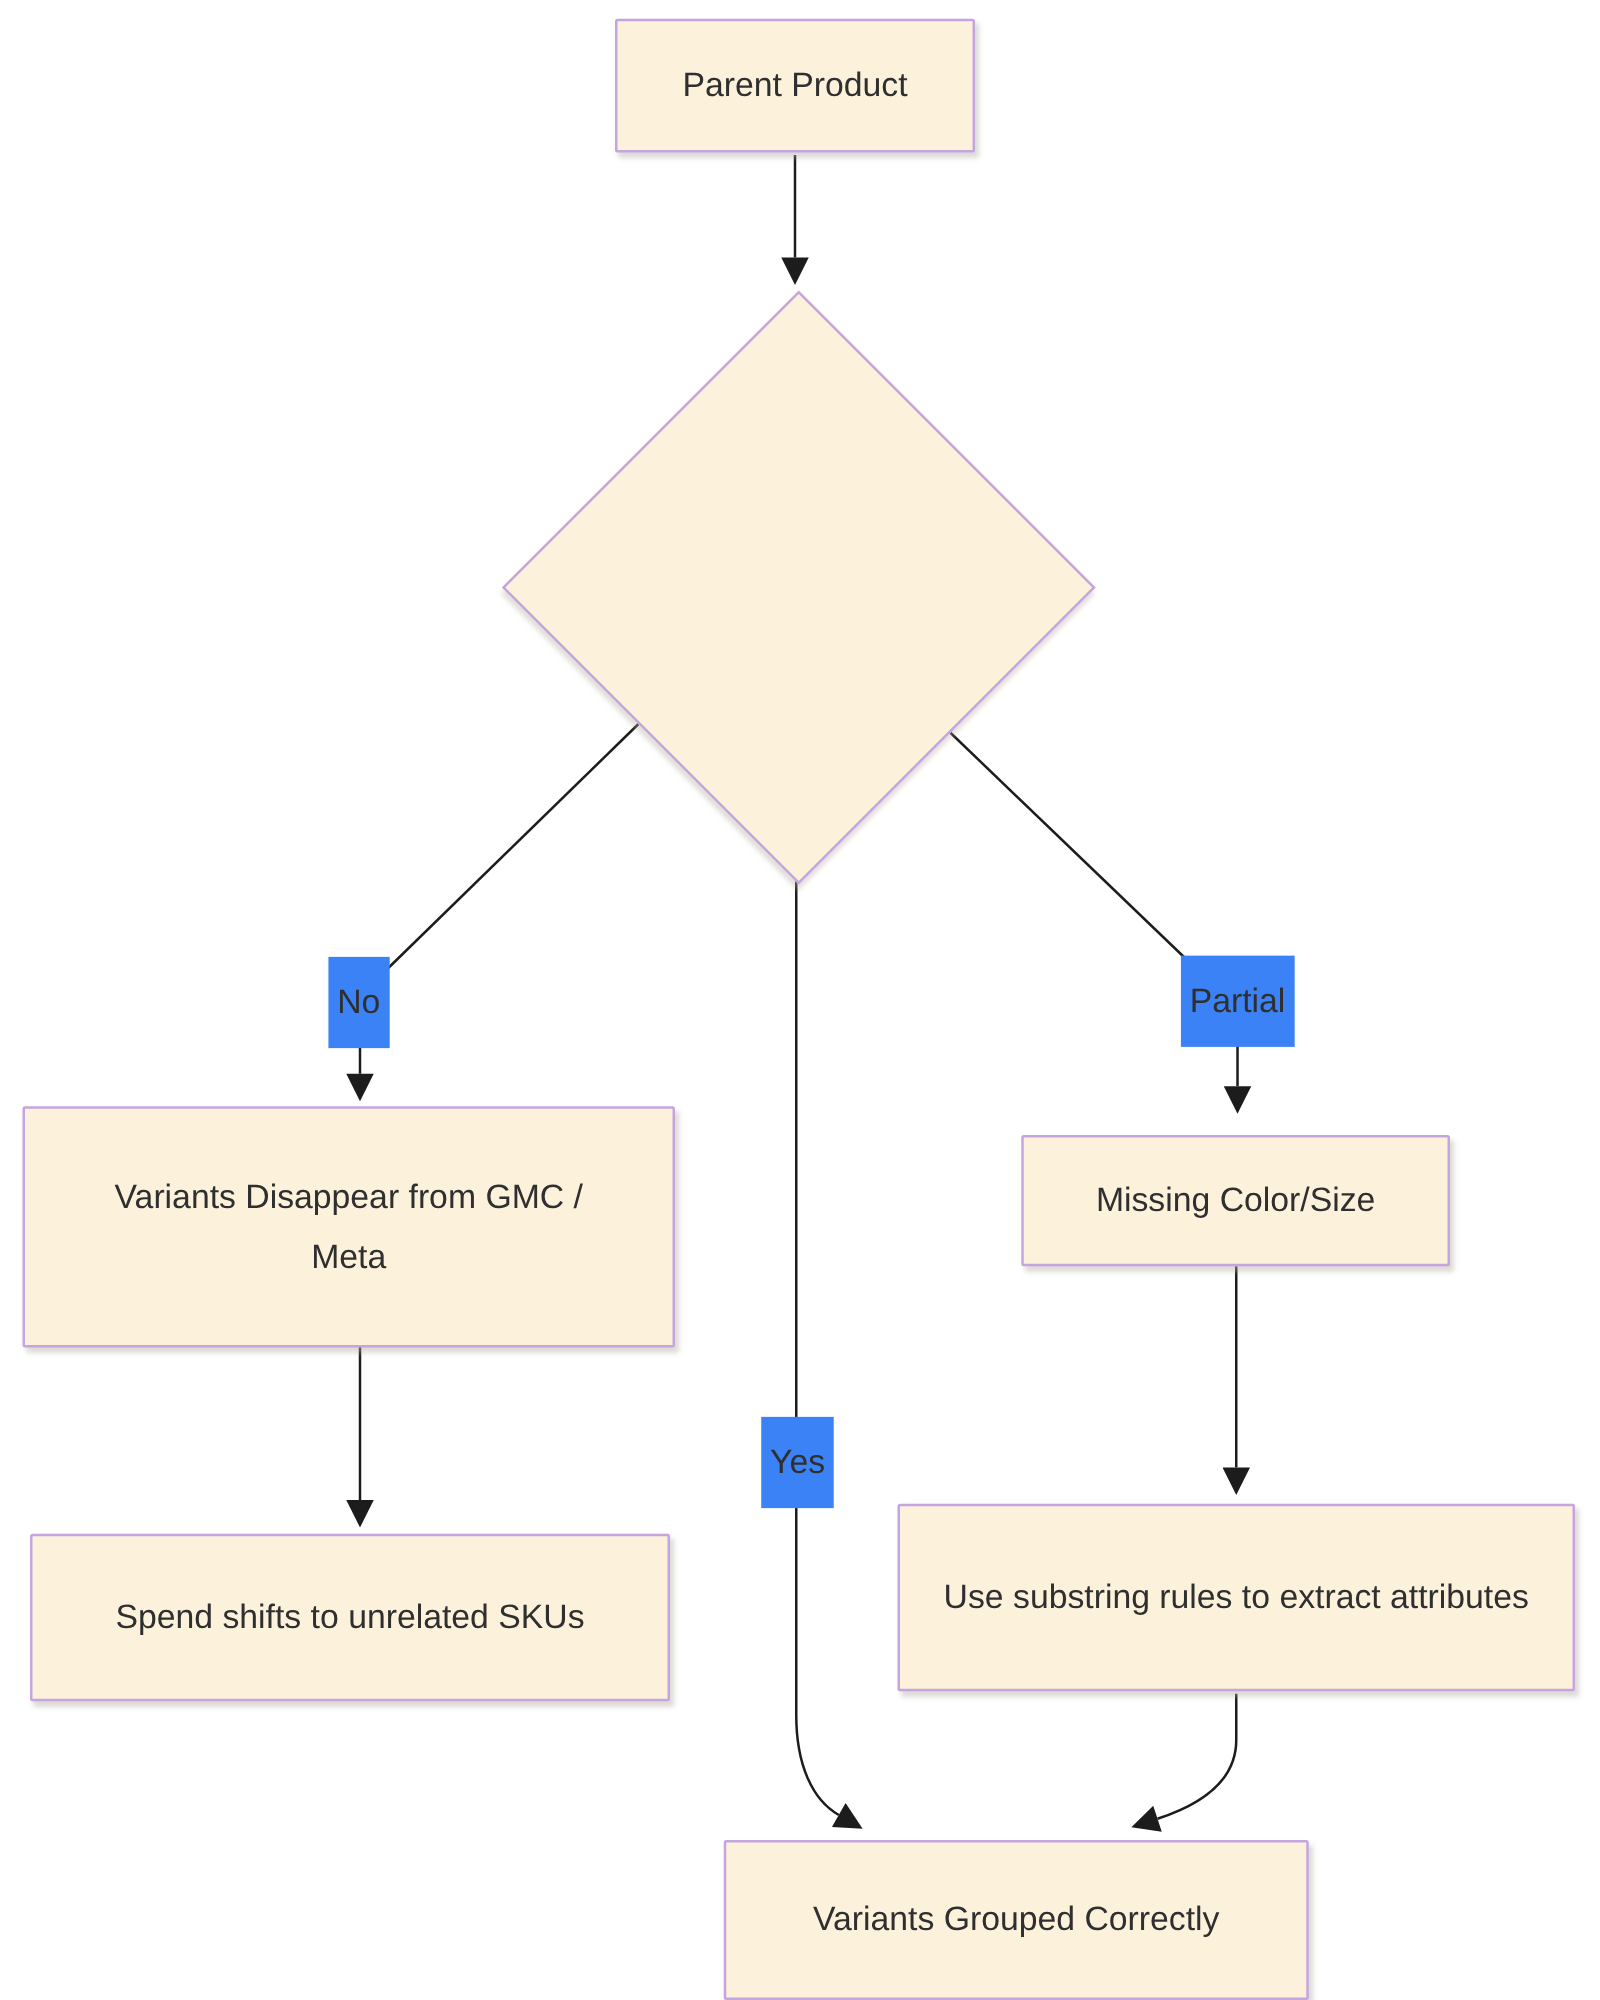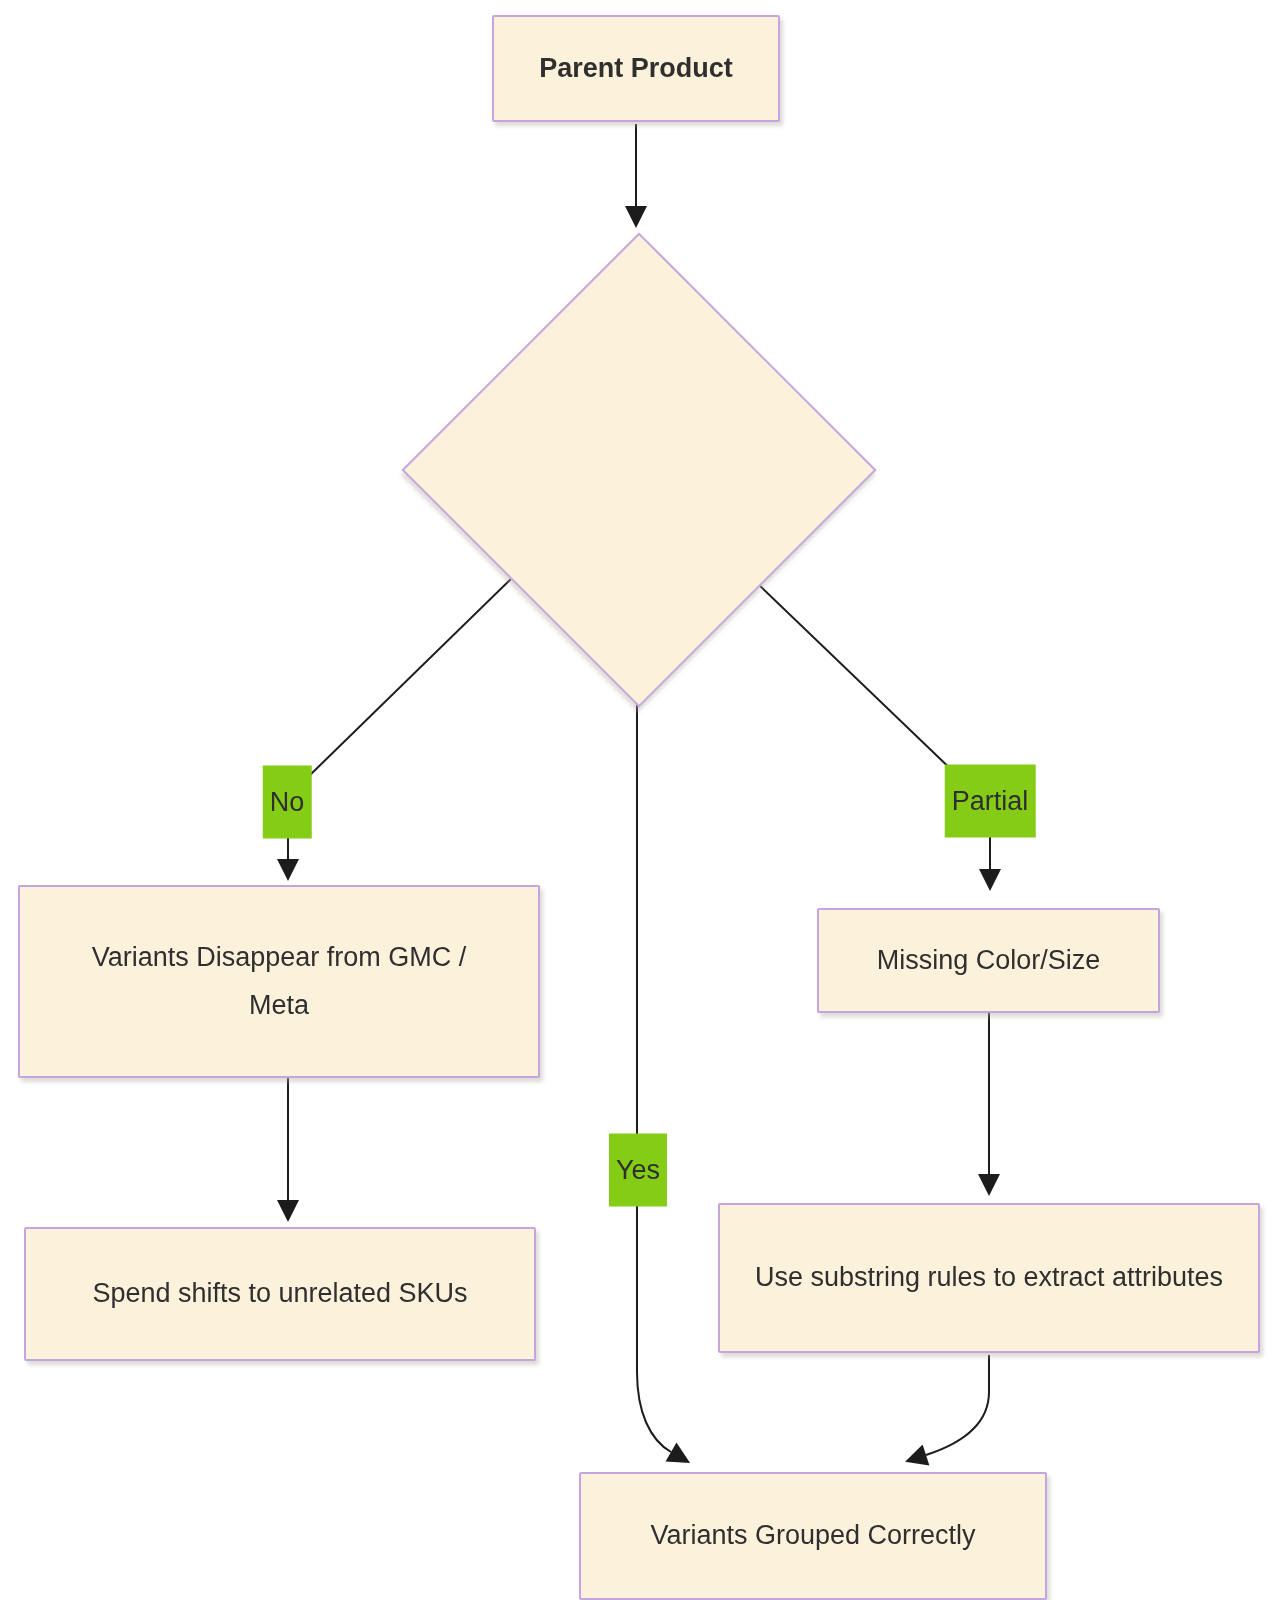--- a/index.html
+++ b/index.html
@@ -21,21 +21,21 @@
     background:#fcf2dc;
     border:2px solid #c5a5e0;
     border-radius:2px;
     box-shadow:3px 4px 4px rgba(180,175,165,0.45);
     display:flex; align-items:center; justify-content:center;
     text-align:center;
     font-size:27px; line-height:1.75;
     z-index:3;
   }
   .node .txt { display:inline-block; }
-  #node-parent   { left:492px; top:15px;  width:288px; height:107px;font-weight:bold; }
+  #node-parent   { left:492px; top:15px;  width:288px; height:107px; }
   #node-box1     { left:18px;  top:885px; width:522px; height:193px; }
   #node-box1 .txt { max-width:430px; }
   #node-box2     { left:24px;  top:1227px; width:512px; height:134px; }
   #node-missing  { left:817px; top:908px; width:343px; height:105px; }
   #node-substr   { left:718px; top:1203px; width:542px; height:150px; }
   #node-substr .txt { max-width:480px; }
   #node-grouped  { left:579px; top:1472px; width:468px; height:128px; }
   #diamond-shape {
     position:absolute; left:471px; top:302px; width:332px; height:332px;
     transform:rotate(45deg);
@@ -44,21 +44,21 @@
     box-shadow:3px 4px 4px rgba(180,175,165,0.40);
     z-index:2;
   }
   #diamond-label {
     position:absolute; left:437px; top:448px; width:400px;
     text-align:center; font-size:27px; z-index:3;
   }
   .edge-label {
     position:absolute;
     transform:translate(-50%,-50%);
-    background:#84cc16;
+    background:#3b82f6;
     padding:21px 7px;
     font-size:27px;
     z-index:4;
   }
   #label-no      { left:287px; top:802px; }
   #label-partial { left:990px; top:801px; }
   #label-yes     { left:638px; top:1170px; }
 </style>
 </head>
 <body>

